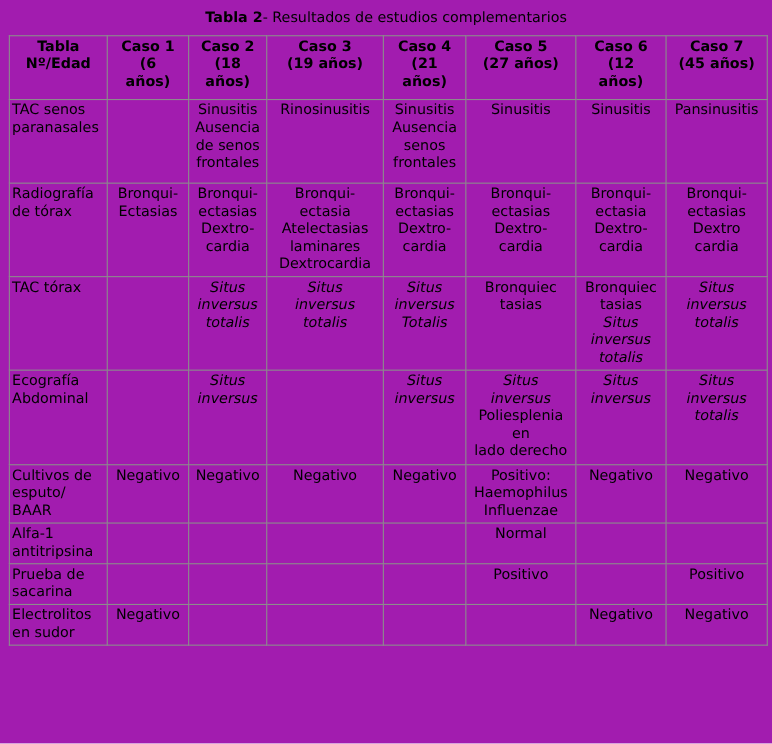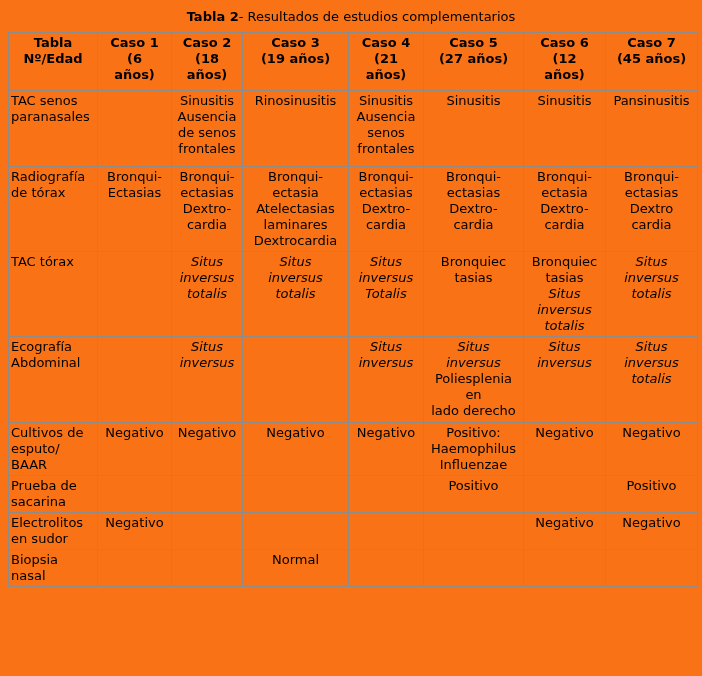--- a/index.html
+++ b/index.html
@@ -5,21 +5,21 @@
   html, body {
     margin: 0;
     padding: 0;
     background: #ffffff;
     color: #000000;
     font-family: "DejaVu Sans", "Liberation Sans", sans-serif;
   }
   .page {
     width: 702px;
     height: 676px;
-    background: #f97316;
+    background: #a21caf;
     overflow: hidden;
     box-sizing: border-box;
   }
   .title {
     text-align: center;
     font-size: 13px;
     line-height: 17px;
     padding-top: 8px;
     padding-bottom: 7px;
     white-space: pre;
@@ -189,20 +189,31 @@
           <td class="data-cell"><div class="seg">Negativo</div></td>
           <td class="data-cell"><div class="seg">Negativo</div></td>
           <td class="data-cell"><div class="seg">Negativo</div></td>
           <td class="data-cell"><div class="seg">Negativo</div></td>
           <td class="data-cell"><div class="seg">Positivo:
 Haemophilus
 Influenzae</div></td>
           <td class="data-cell"><div class="seg">Negativo</div></td>
           <td class="data-cell"><div class="seg">Negativo</div></td>
         </tr>
+        <tr style="height: 33px;">
+          <td class="label-cell">Alfa-1
+antitripsina</td>
+          <td class="data-cell"></td>
+          <td class="data-cell"></td>
+          <td class="data-cell"></td>
+          <td class="data-cell"></td>
+          <td class="data-cell"><div class="seg">Normal</div></td>
+          <td class="data-cell"></td>
+          <td class="data-cell"></td>
+        </tr>
         <tr style="height: 32px;">
           <td class="label-cell">Prueba de
 sacarina</td>
           <td class="data-cell"></td>
           <td class="data-cell"></td>
           <td class="data-cell"></td>
           <td class="data-cell"></td>
           <td class="data-cell"><div class="seg">Positivo</div></td>
           <td class="data-cell"></td>
           <td class="data-cell"><div class="seg">Positivo</div></td>
@@ -211,27 +222,16 @@
           <td class="label-cell">Electrolitos
 en sudor</td>
           <td class="data-cell"><div class="seg">Negativo</div></td>
           <td class="data-cell"></td>
           <td class="data-cell"></td>
           <td class="data-cell"></td>
           <td class="data-cell"></td>
           <td class="data-cell"><div class="seg">Negativo</div></td>
           <td class="data-cell"><div class="seg">Negativo</div></td>
         </tr>
-        <tr style="height: 33px;">
-          <td class="label-cell">Biopsia
-nasal</td>
-          <td class="data-cell"></td>
-          <td class="data-cell"></td>
-          <td class="data-cell"><div class="seg">Normal</div></td>
-          <td class="data-cell"></td>
-          <td class="data-cell"></td>
-          <td class="data-cell"></td>
-          <td class="data-cell"></td>
-        </tr>
       </tbody>
   </table>
 
 </div>
 
 </body></html>

